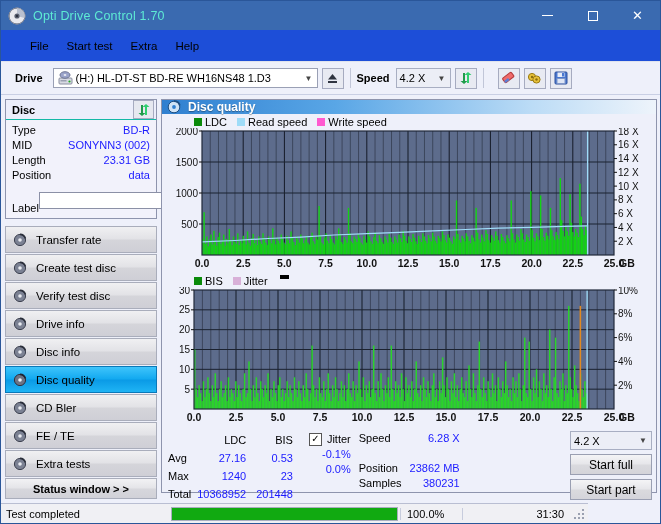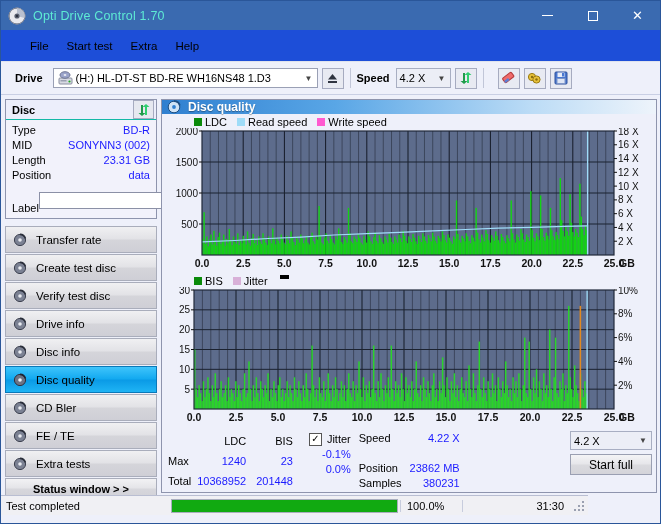--- a/index.html
+++ b/index.html
@@ -186,21 +186,21 @@
   }
   .act-btn {
     height:21px; border:1px solid #9a9fb2;
     background: linear-gradient(180deg,#f4f4f6 0%, #e6e6ea 48%, #dadade 52%, #d4d4da 100%);
     display:flex; align-items:center; justify-content:center;
     font-size:12px; margin-bottom:4px;
   }
 
   
   .statusbar {
-    position:absolute; left:0; bottom:8px; width:587px; height:20px;
+    position:absolute; left:0; bottom:0; width:587px; height:20px;
     background:#f0f0f4; border-top:1px solid #b9bed2;
     display:flex; align-items:center; font-size:11px;
   }
   .sb-text { width:168px; padding-left:5px; white-space:nowrap; }
   .sb-prog {
     flex:1; height:14px; margin:0 2px; border:1px solid #a9aebf; background:#fff;
     position:relative; overflow:hidden;
   }
   .sb-prog .fill { height:100%; background:#11aa11; }
   .sb-pct { width:62px; padding-left:6px; border-left:1px solid #c7ccdd; }
@@ -1200,20 +1200,25 @@
 
         <div class="stats">
           <table class="tbl">
             <tbody>
                 <tr>
               <td></td>
               <td class="hd">LDC</td>
               <td class="hd">BIS</td>
             </tr>
             <tr>
+              <td>Avg</td>
+              <td class="num">27.16</td>
+              <td class="num">0.53</td>
+            </tr>
+            <tr>
               <td>Max</td>
               <td class="num">1240</td>
               <td class="num">23</td>
             </tr>
             <tr>
               <td>Total</td>
               <td class="num">10368952</td>
               <td class="num">201448</td>
             </tr>
           </tbody>
@@ -1224,36 +1229,37 @@
               <span class="chk">✓</span>
               <span>Jitter</span>
             </div>
             <div class="jitnum">-0.1%</div>
             <div class="jitnum">0.0%</div>
           </div>
 
           <div class="spdcol">
             <div class="spdgrid">
               <div>Speed</div>
-              <div class="v">4.22 X</div>
+              <div class="v">6.28 X</div>
               <div>&nbsp;</div>
               <div>&nbsp;</div>
               <div>Position</div>
               <div class="v">23862 MB</div>
               <div>Samples</div>
               <div class="v">380231</div>
             </div>
           </div>
 
           <div class="btncol">
             <div class="combo combo-flat sel-speed">
               <span>4.2 X</span>
               <span class="arrow">▼</span>
             </div>
             <div class="act-btn">Start full</div>
+            <div class="act-btn">Start part</div>
           </div>
         </div>
       </div>
     </div>
   </div>
 
   <div class="statusbar">
     <span class="sb-text">Test completed</span>
     <div class="sb-prog">
       <div class="fill" id="progfill" style="width: 100%;"></div>

